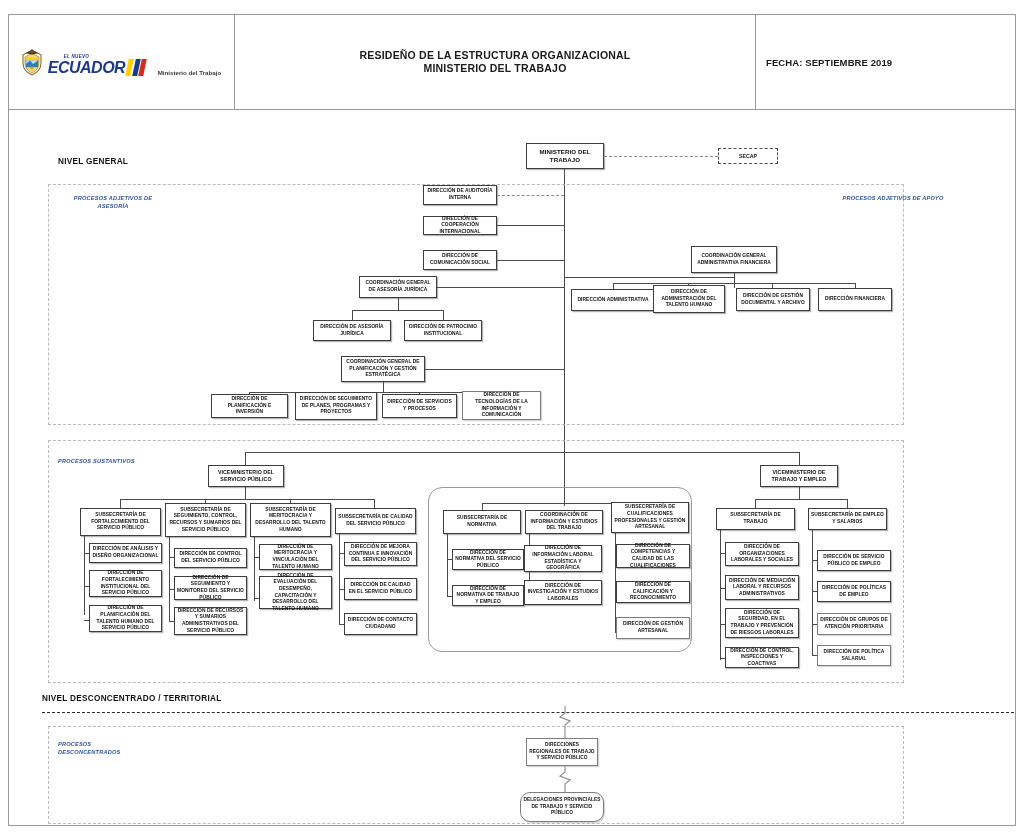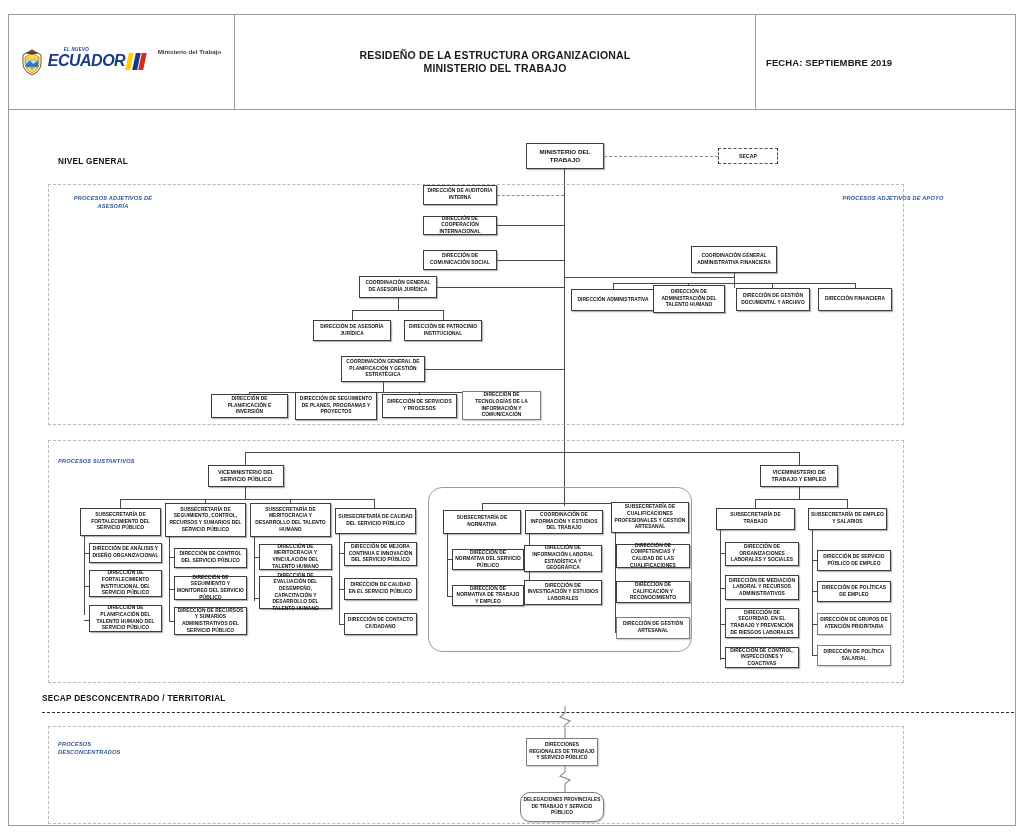--- a/index.html
+++ b/index.html
@@ -10,21 +10,21 @@
   .frame-outer{position:absolute;left:8px;top:14px;width:1008px;height:812px;border:1px solid #9a9a9a;box-sizing:border-box;}
   .hdr{position:absolute;left:8px;top:14px;width:1008px;height:96px;box-sizing:border-box;border-bottom:1px solid #9a9a9a;}
   .hdr-cell{position:absolute;top:0;height:96px;box-sizing:border-box;display:flex;align-items:center;justify-content:center;}
   .hdr-logo{left:0;width:227px;border-right:1px solid #9a9a9a;}
   .hdr-title{left:227px;width:521px;border-right:1px solid #9a9a9a;flex-direction:column;}
   .hdr-date{left:748px;width:260px;justify-content:flex-start;padding-left:10px;}
   .hdr-title-line{font-size:10.5px;font-weight:bold;letter-spacing:.2px;line-height:13px;text-align:center;}
   .hdr-date-txt{font-size:9.5px;font-weight:bold;letter-spacing:.1px;}
 
   
-  .logo-wrap{display:flex;align-items:flex-start;gap:5px;}
+  .logo-wrap{display:flex;align-items:flex-end;gap:5px;}
   .shield{width:22px;height:28px;position:relative;}
   .ec-word{display:flex;flex-direction:column;line-height:1;}
   .ec-top{font-size:4.5px;font-weight:bold;font-style:italic;color:#1b3a8c;letter-spacing:.3px;margin-left:16px;}
   .ec-main-row{display:flex;align-items:center;}
   .ec-main{font-size:16px;font-weight:bold;font-style:italic;color:#1b3a8c;letter-spacing:-.5px;line-height:16px;}
   .stripes{display:flex;margin-left:2px;transform:skewX(-12deg);}
   .stripes i{display:block;width:5px;height:17px;margin-right:1.5px;}
   .st-y{background:#ffd100;}.st-b{background:#1b3a8c;}.st-r{background:#d52b1e;}
   .min-txt{font-size:6.2px;font-weight:bold;color:#3b3b3b;margin-left:6px;}
 
@@ -257,21 +257,21 @@
   <div class="ln lnv" style="left:812px;top:530px;height:125px;"></div>
   <div class="ln lnh" style="left:812px;top:560px;width:6px;"></div>
   <div class="ln lnh" style="left:812px;top:591px;width:6px;"></div>
   <div class="ln lnh" style="left:812px;top:624px;width:6px;"></div>
   <div class="ln lnh" style="left:812px;top:655px;width:6px;"></div>
   <div class="box" style="left:817px;top:550px;width:74px;height:21px;">DIRECCIÓN DE SERVICIO PÚBLICO DE EMPLEO</div>
   <div class="box" style="left:817px;top:581px;width:74px;height:21px;">DIRECCIÓN DE POLÍTICAS DE EMPLEO</div>
   <div class="box thin" style="left:817px;top:613px;width:74px;height:22px;">DIRECCIÓN DE GRUPOS DE ATENCIÓN PRIORITARIA</div>
   <div class="box thin" style="left:817px;top:645px;width:74px;height:21px;">DIRECCIÓN DE POLÍTICA SALARIAL</div>
 
-  <div class="lvl-label" style="left:42px;top:694px;">SECAP DESCONCENTRADO / TERRITORIAL</div>
+  <div class="lvl-label" style="left:42px;top:694px;">NIVEL DESCONCENTRADO / TERRITORIAL</div>
   <div class="divider-dashdot" style="left:42px;top:712px;width:972px;"></div>
 
   <div class="region" style="left:48px;top:726px;width:856px;height:98px;"></div>
   <div class="ptag" style="left:58px;top:740px;width:92px;text-align:left;">PROCESOS DESCONCENTRADOS</div>
 
   <svg class="zig" style="left:552px;top:706px;width:26px;height:34px;" viewBox="0 0 26 34">
     <path d="M13 0 L13 7 L8 11 L18 15 L13 19 L13 34" fill="none" stroke="#8a8a8a" stroke-width="1.1"></path>
   </svg>
 
   <div class="box thin" style="left:526px;top:738px;width:72px;height:28px;font-size:4.8px;">DIRECCIONES REGIONALES DE TRABAJO Y SERVICIO PÚBLICO</div>

